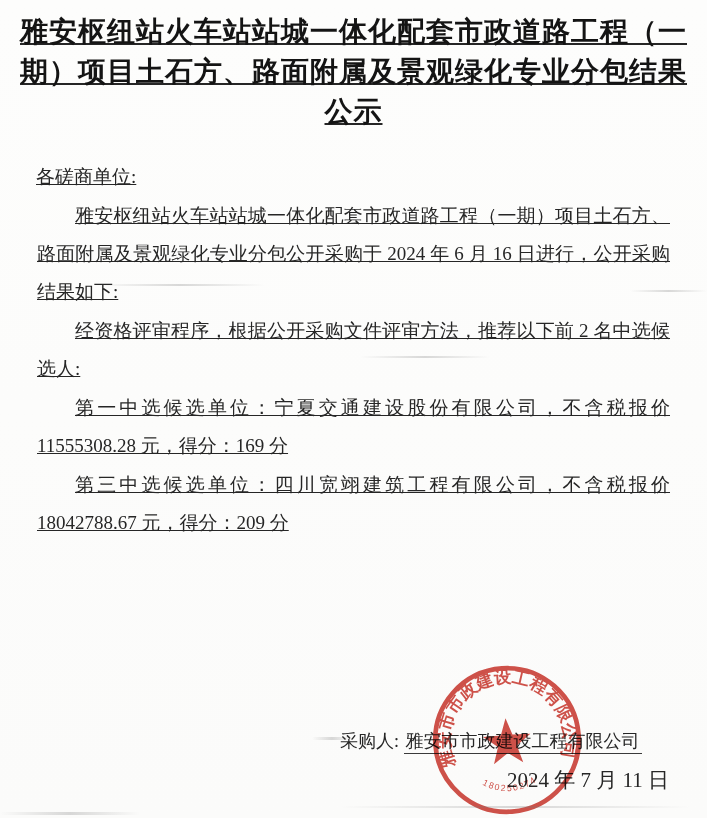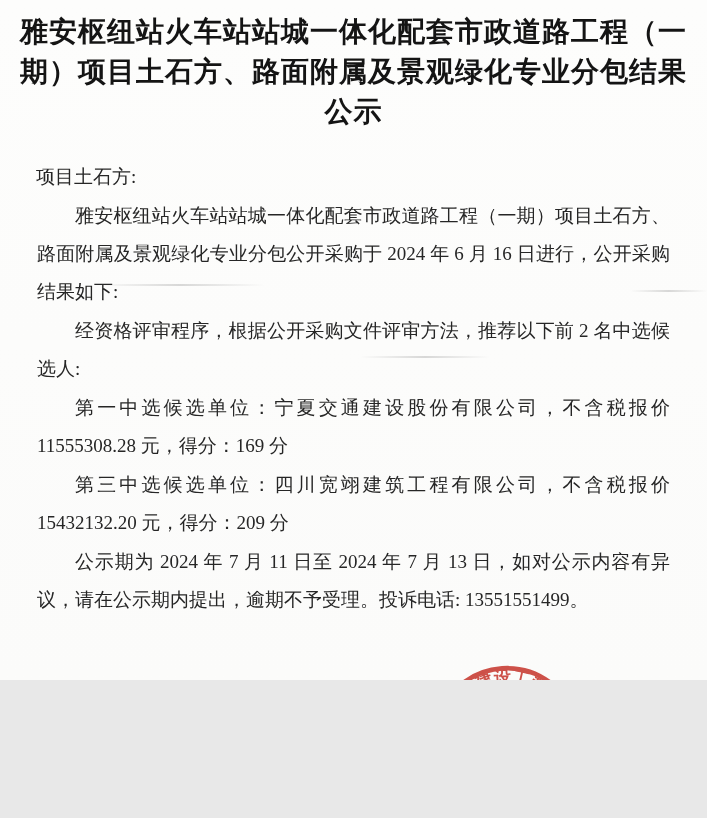--- a/index.html
+++ b/index.html
@@ -1,25 +1,26 @@
 <!DOCTYPE html>
 <html><head>
 <meta charset="utf-8">
 <style>
   * { box-sizing: border-box; }
   html, body { margin: 0; padding: 0; background: #e8e8e8; }
   .page {
     position: relative;
     width: 707px;
-    height: 680px;
+    height: 818px;
     margin: 0 auto;
     background: linear-gradient(180deg, #fdfdfc 0%, #fbfbfa 100%);
     color: #262626;
     font-family: "Liberation Serif", serif;
     overflow: hidden;
+    text-decoration: underline;
   }
   .doc-title {
     margin: 12px 17px 0 17px;
     font-family: "Liberation Sans", sans-serif;
     font-size: 28px;
     font-weight: 700;
     line-height: 40px;
     letter-spacing: 1px;
     text-align: center;
     color: #141414;
@@ -79,26 +80,25 @@
   .a6 { left: 0px;   top: 812px; width: 140px; height: 3px; }
 </style>
 </head>
 <body>
 
 <div class="page">
 
   <h1 class="doc-title">雅安枢纽站火车站站城一体化配套市政道路工程（一期）项目土石方、路面附属及景观绿化专业分包结果公示</h1>
 
   <div class="doc-body">
-    <p class="salutation">项目土石方:</p>
+    <p class="salutation">各磋商单位:</p>
     <p class="para">雅安枢纽站火车站站城一体化配套市政道路工程（一期）项目土石方、路面附属及景观绿化专业分包公开采购于 2024 年 6 月 16 日进行，公开采购结果如下:</p>
     <p class="para">经资格评审程序，根据公开采购文件评审方法，推荐以下前 2 名中选候选人:</p>
     <p class="para">第一中选候选单位：宁夏交通建设股份有限公司，不含税报价 11555308.28 元，得分：169 分</p>
-    <p class="para">第三中选候选单位：四川宽翊建筑工程有限公司，不含税报价 15432132.20 元，得分：209 分</p>
-    <p class="para">公示期为 2024 年 7 月 11 日至 2024 年 7 月 13 日，如对公示内容有异议，请在公示期内提出，逾期不予受理。投诉电话: 13551551499。</p>
+    <p class="para">第三中选候选单位：四川宽翊建筑工程有限公司，不含税报价 18042788.67 元，得分：209 分</p>
   </div>
 
   <div class="signature-line">
     <span>采购人:</span>
     <span class="signature-company">雅安市市政建设工程有限公司</span>
   </div>
 
   <div class="date-line">2024 年 7 月 11 日</div>
 
   <svg class="seal" viewBox="0 0 150 150" xmlns="http://www.w3.org/2000/svg">

